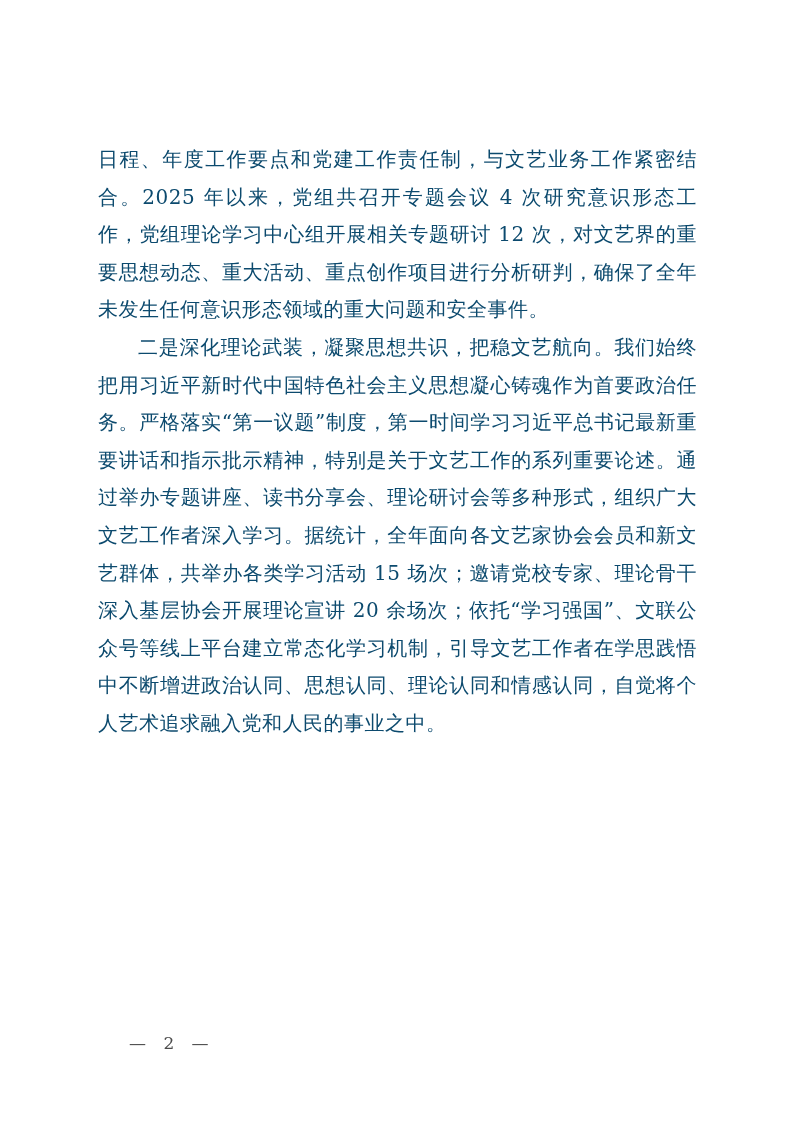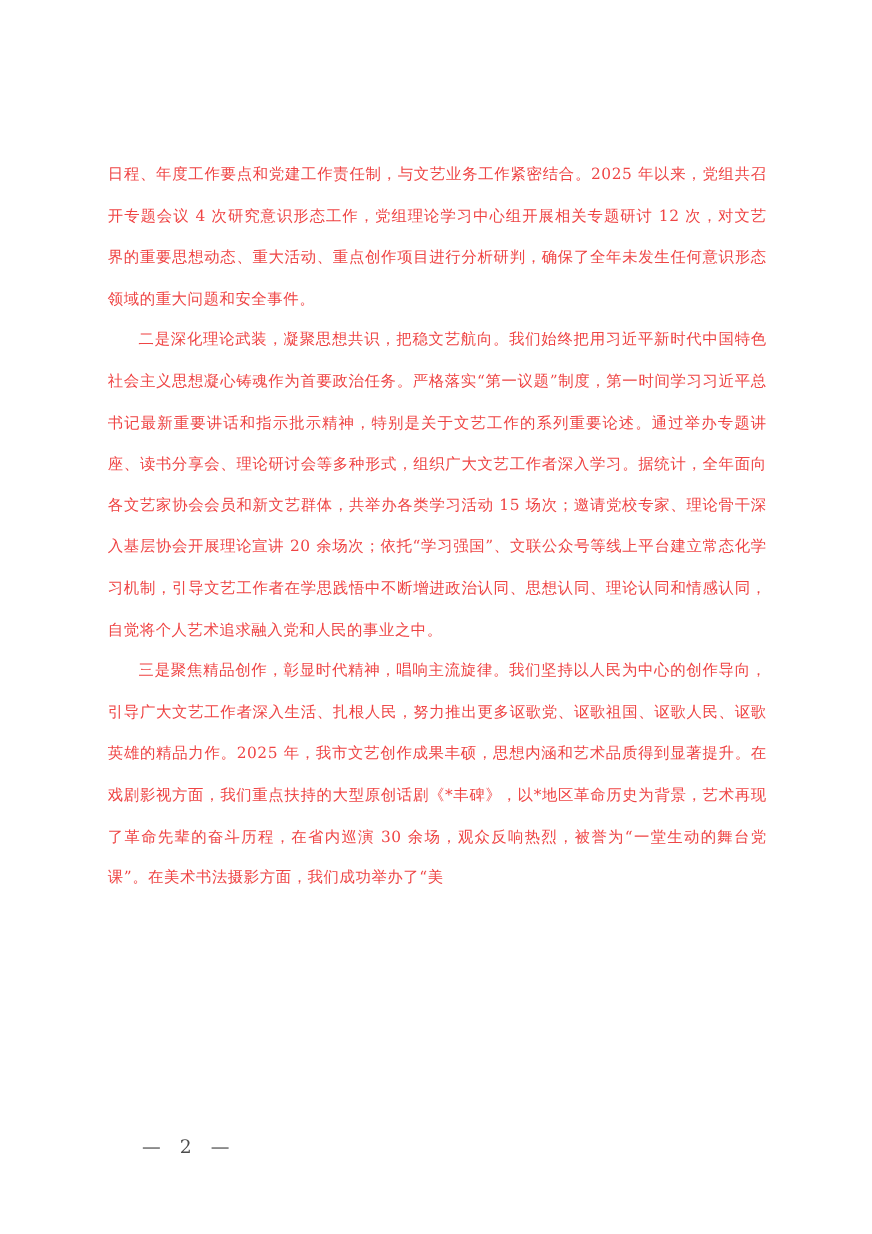--- a/index.html
+++ b/index.html
@@ -14,23 +14,23 @@
     height: 1122px;
     background: #ffffff;
     overflow: hidden;
     font-family: "DejaVu Serif", "Liberation Serif", serif;
   }
   .body-text {
     position: absolute;
     left: 98px;
     top: 141px;
     width: 599px;
-    font-size: 14px;
+    font-size: 20px;
     line-height: 37.6px;
-    color: #ef4444;
+    color: #0c4a6e;
     text-align: justify;
     text-justify: inter-ideograph;
     letter-spacing: 0.5px;
   }
   .para {
     margin: 0;
     padding: 0;
     text-indent: 2em;
   }
   .para.no-indent {
@@ -46,16 +46,15 @@
     white-space: nowrap;
   }
 </style>
 </head>
 <body>
 
 <div class="page">
   <div class="body-text">
     <p class="para no-indent">日程、年度工作要点和党建工作责任制，与文艺业务工作紧密结合。2025 年以来，党组共召开专题会议 4 次研究意识形态工作，党组理论学习中心组开展相关专题研讨 12 次，对文艺界的重要思想动态、重大活动、重点创作项目进行分析研判，确保了全年未发生任何意识形态领域的重大问题和安全事件。</p>
     <p class="para">二是深化理论武装，凝聚思想共识，把稳文艺航向。我们始终把用习近平新时代中国特色社会主义思想凝心铸魂作为首要政治任务。严格落实“第一议题”制度，第一时间学习习近平总书记最新重要讲话和指示批示精神，特别是关于文艺工作的系列重要论述。通过举办专题讲座、读书分享会、理论研讨会等多种形式，组织广大文艺工作者深入学习。据统计，全年面向各文艺家协会会员和新文艺群体，共举办各类学习活动 15 场次；邀请党校专家、理论骨干深入基层协会开展理论宣讲 20 余场次；依托“学习强国”、文联公众号等线上平台建立常态化学习机制，引导文艺工作者在学思践悟中不断增进政治认同、思想认同、理论认同和情感认同，自觉将个人艺术追求融入党和人民的事业之中。</p>
-    <p class="para">三是聚焦精品创作，彰显时代精神，唱响主流旋律。我们坚持以人民为中心的创作导向，引导广大文艺工作者深入生活、扎根人民，努力推出更多讴歌党、讴歌祖国、讴歌人民、讴歌英雄的精品力作。2025 年，我市文艺创作成果丰硕，思想内涵和艺术品质得到显著提升。在戏剧影视方面，我们重点扶持的大型原创话剧《*丰碑》，以*地区革命历史为背景，艺术再现了革命先辈的奋斗历程，在省内巡演 30 余场，观众反响热烈，被誉为“一堂生动的舞台党课”。在美术书法摄影方面，我们成功举办了“美</p>
   </div>
   <div class="page-footer">— 2 —</div>
 </div>
 
 </body></html>

